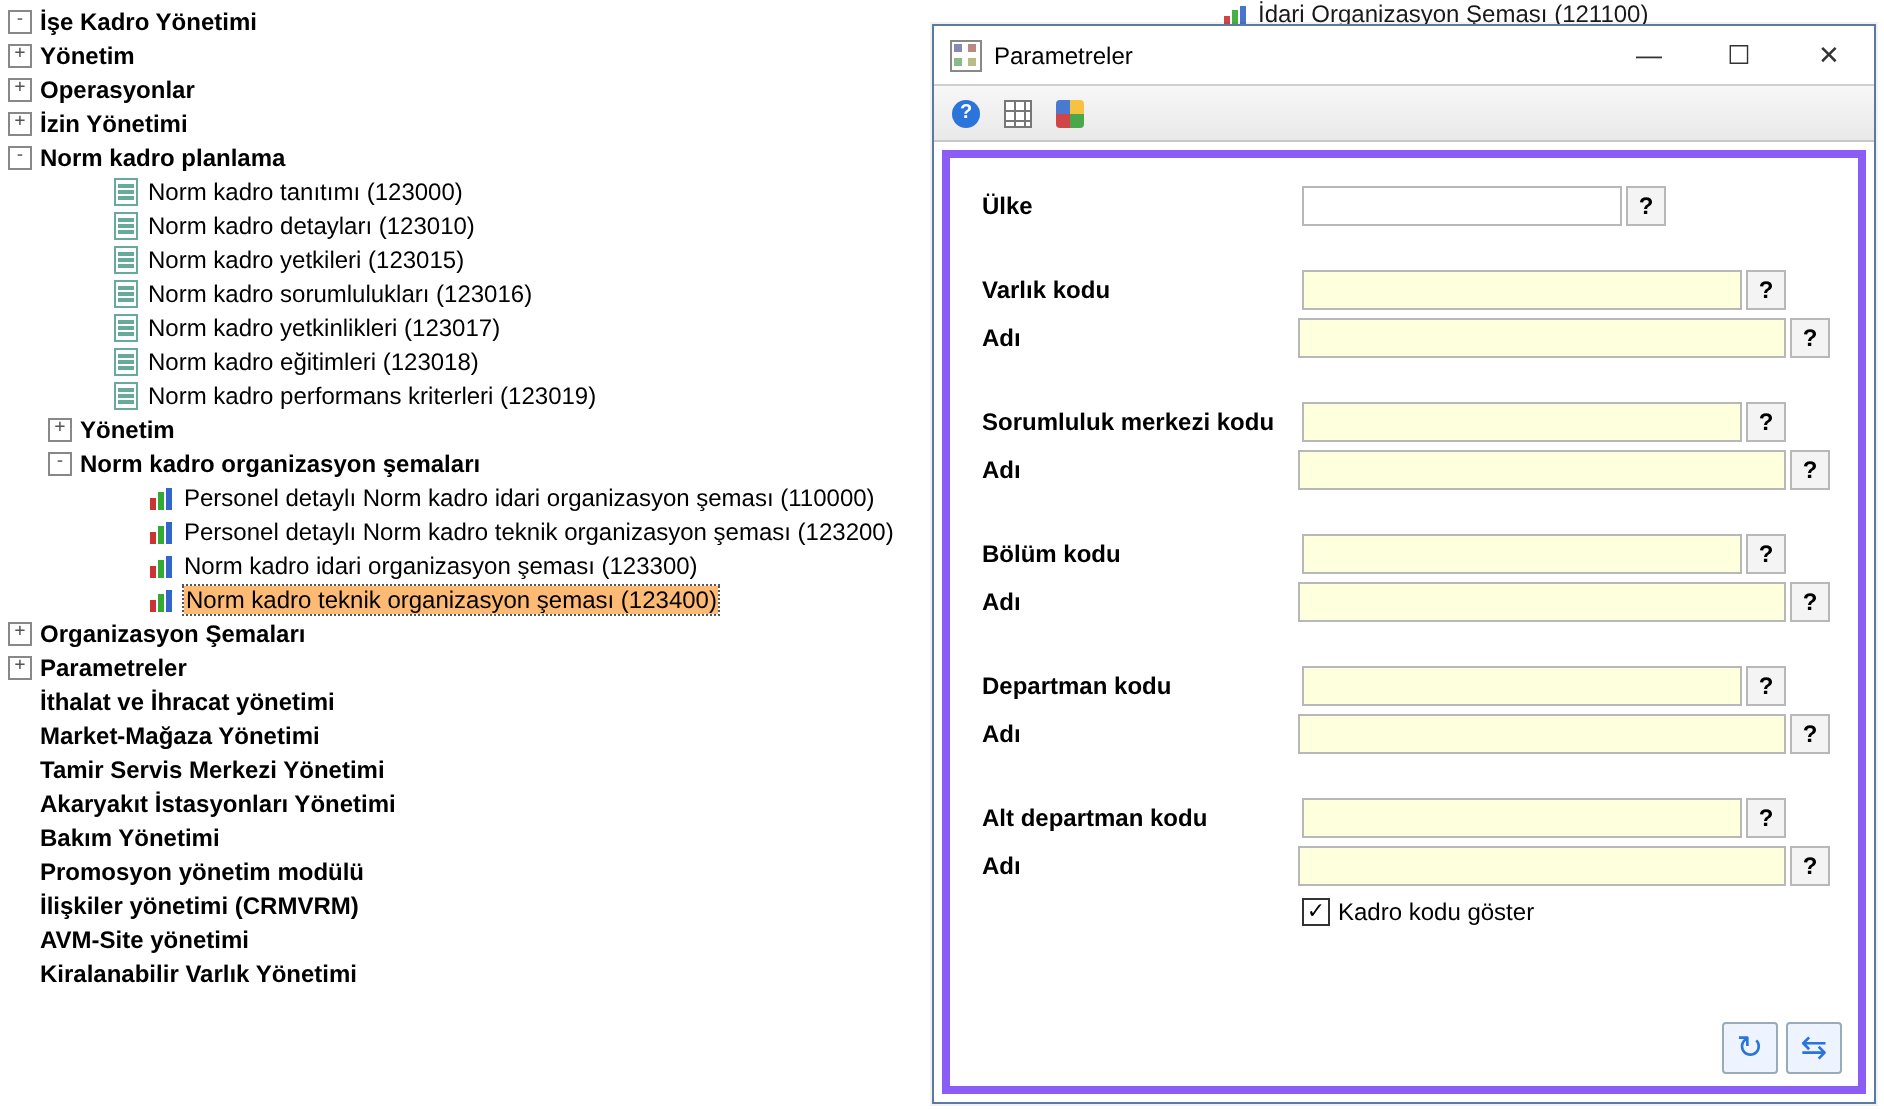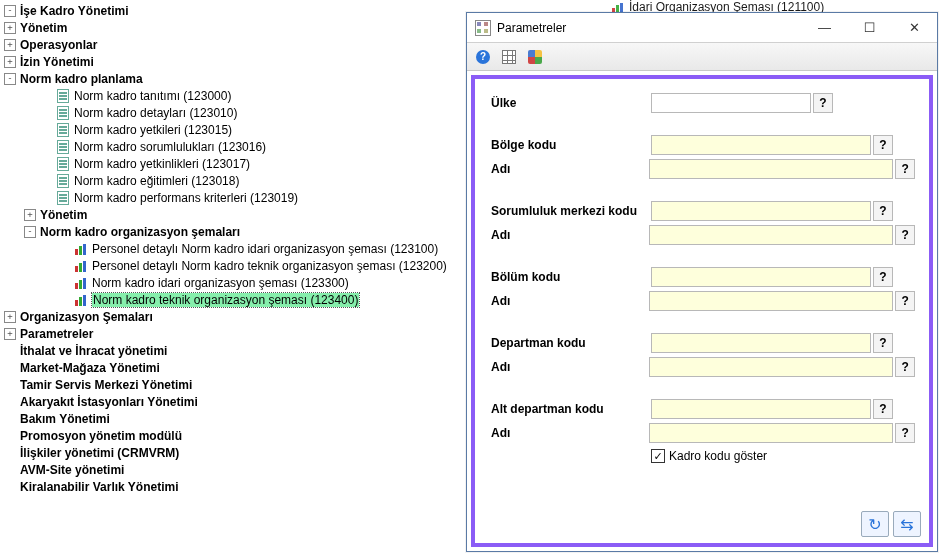--- a/index.html
+++ b/index.html
@@ -65,21 +65,21 @@
   }
   .icon-chart::before {
     content:"";
     position:absolute; left:0; bottom:0;
     width:3px; height:6px; background:#c33;
     box-shadow: 4px 0 0 -0px #3a3, 4px -3px 0 0 #3a3, 8px 0 0 0 #36c, 8px -5px 0 0 #36c;
   }
   .tree-label { font-weight: 700; }
   .tree-label.normal { font-weight: 400; }
   .tree-label.selected {
-    background: #86efac;
+    background: #fdba74;
     outline: 1px dotted #555;
     padding: 0 1px;
   }
   
   .peek-bar {
     position: absolute;
     left: 600px; top: 0;
     width: 340px; height: 14px;
     background:#fff;
     overflow:hidden;
@@ -326,21 +326,21 @@
       <span class="indent" style="width: 24px;"></span>
       <span class="expander">-</span>
       <span class="tree-label">Norm kadro organizasyon şemaları</span>
     </div>
     <div class="tree-row">
       <span class="indent" style="width: 58px;"></span>
       <span class="expander blank"></span>
       <span class="node-icon">
         <span class="icon-chart"></span>
       </span>
-      <span class="tree-label normal">Personel detaylı Norm kadro idari organizasyon şeması (123100)</span>
+      <span class="tree-label normal">Personel detaylı Norm kadro idari organizasyon şeması (110000)</span>
     </div>
     <div class="tree-row">
       <span class="indent" style="width: 58px;"></span>
       <span class="expander blank"></span>
       <span class="node-icon">
         <span class="icon-chart"></span>
       </span>
       <span class="tree-label normal">Personel detaylı Norm kadro teknik organizasyon şeması (123200)</span>
     </div>
     <div class="tree-row">
@@ -444,21 +444,21 @@
     <div class="fgroup">
       <div class="frow">
         <div class="flabel">Ülke</div>
         <input class="finput short" value="" style="">
         <div class="qbtn">?</div>
       </div>
     </div>
 
     <div class="fgroup">
       <div class="frow">
-        <div class="flabel">Bölge kodu</div>
+        <div class="flabel">Varlık kodu</div>
         <input class="finput yellow med" value="" style="">
         <div class="qbtn">?</div>
       </div>
       <div class="frow">
         <div class="flabel">Adı</div>
         <input class="finput yellow long" value="" style="">
         <div class="qbtn">?</div>
       </div>
     </div>
 

